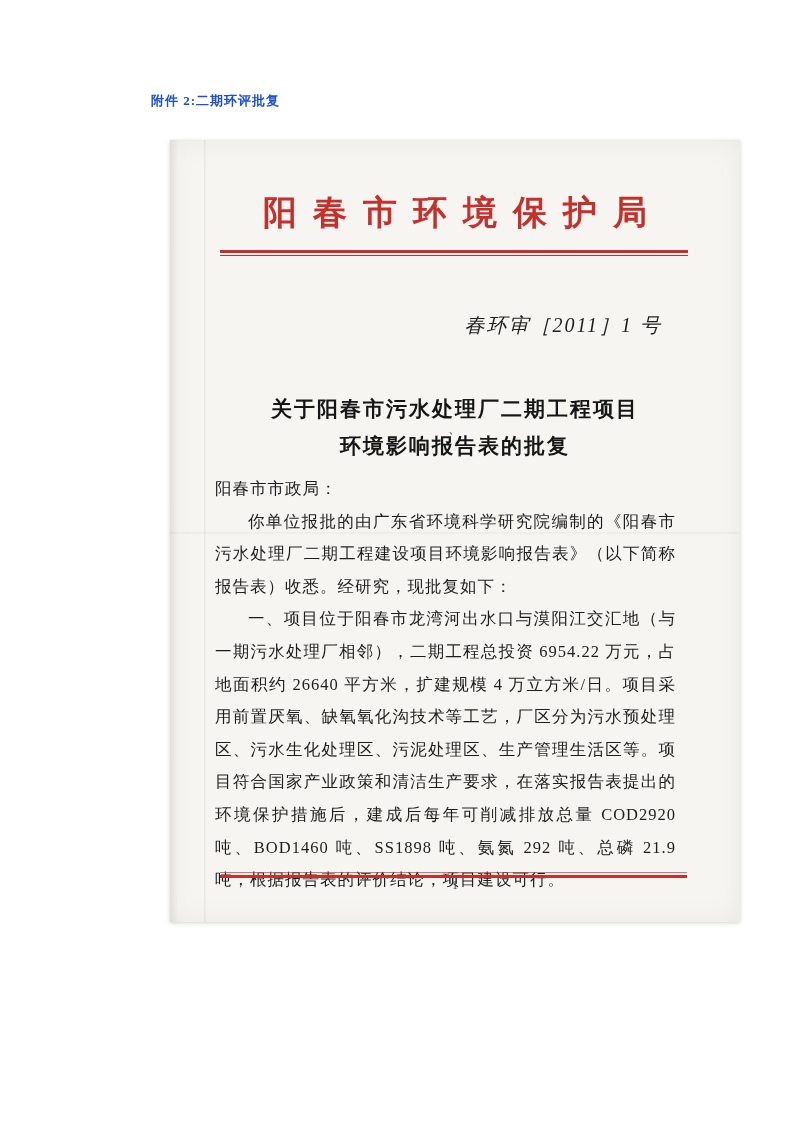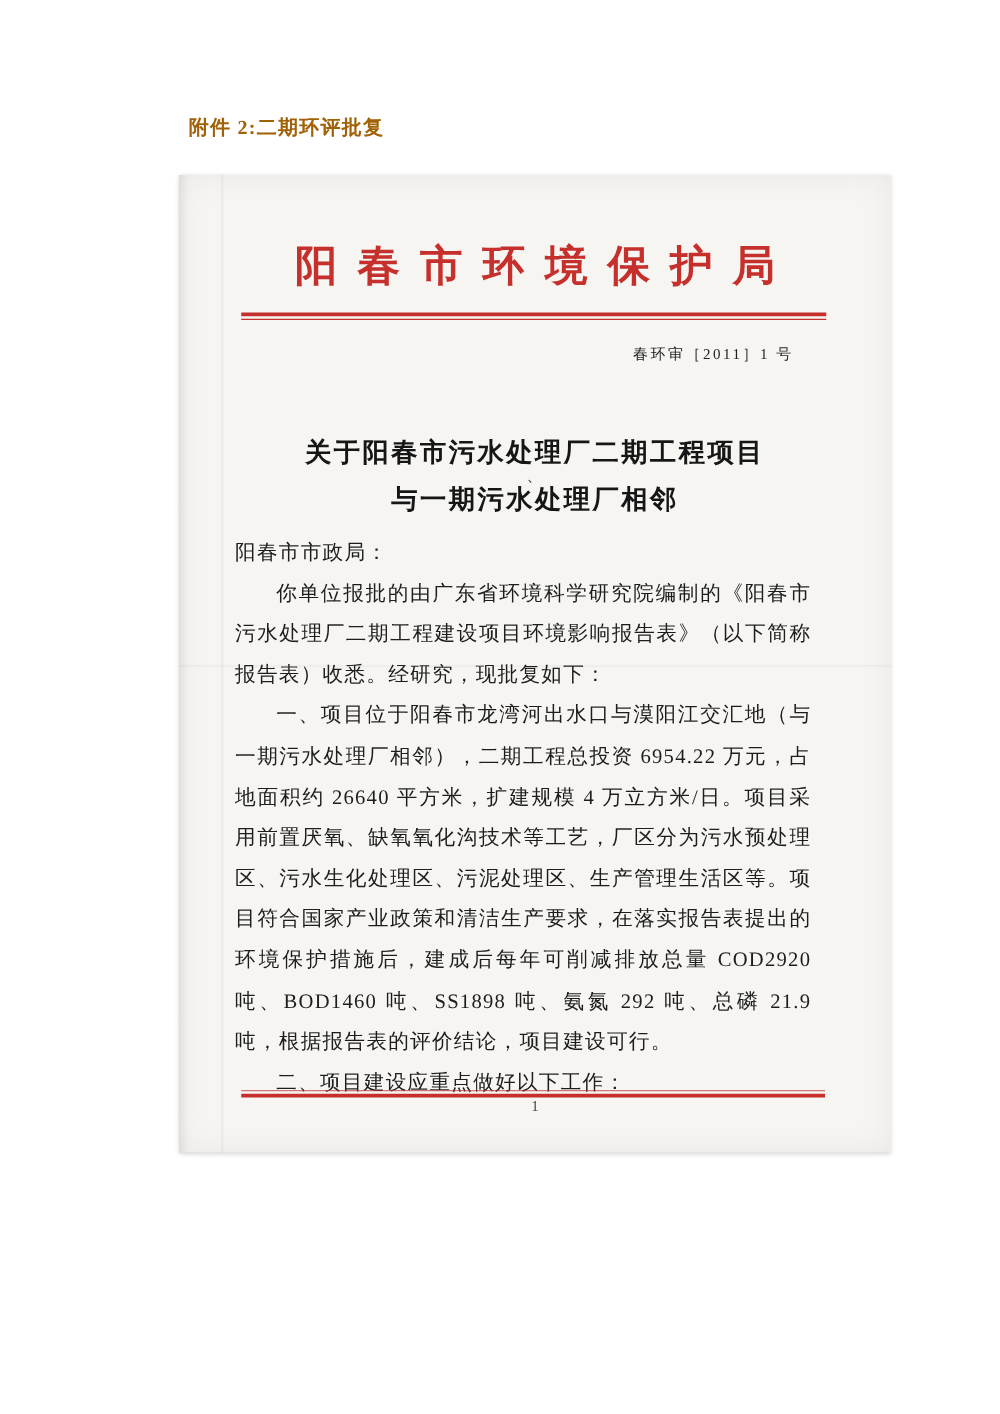--- a/index.html
+++ b/index.html
@@ -7,25 +7,25 @@
     --ink:#2b2b2b;
     --paper:#f6f5f2;
   }
   *{margin:0;padding:0;box-sizing:border-box;}
   html,body{width:800px;height:1131px;background:#ffffff;
     font-family:"Liberation Serif", serif; color:var(--ink);}
   .stage{position:relative;width:800px;height:1131px;overflow:hidden;background:#ffffff;}
 
   .attachment-label{
     position:absolute;left:151px;top:92px;
-    font-size:16px;font-weight:bold;letter-spacing:1px;color:#a16207;
+    font-size:13px;font-weight:bold;letter-spacing:1px;color:#1d4ed8;
   }
 
   .paper{
-    position:absolute;left:143px;top:140px;width:570px;height:782px;
+    position:absolute;left:170px;top:140px;width:570px;height:782px;
     background:var(--paper);
     box-shadow:0 1px 4px rgba(0,0,0,0.18), inset 0 0 24px rgba(120,115,110,0.10);
   }
   
   .paper .crease-v{
     position:absolute;left:34px;top:0;bottom:0;width:2px;
     background:linear-gradient(to right, rgba(90,85,80,0.10), rgba(90,85,80,0.02));
   }
   .paper .crease-h{
     position:absolute;left:0;right:0;top:392px;height:3px;
@@ -45,24 +45,24 @@
     padding-left:16px; 
     font-family:"Liberation Serif", serif;
   }
   .red-rule{
     margin:14px 52px 0 50px;
     border-top:3px solid var(--red);
     border-bottom:1px solid var(--red);
     height:6px;
   }
   .doc-number{
-    margin-top:19px;
+    margin-top:56px;
     text-align:right;
     padding-right:78px;
-    font-size:12px;letter-spacing:2px;color:#1f1f1f;
+    font-size:20px;letter-spacing:2px;color:#1f1f1f;font-style:italic;
   }
   .doc-title{
     margin-top:52px;
     text-align:center;
     font-weight:bold;font-size:21px;line-height:37px;letter-spacing:2px;
     color:#161616;
   }
   .scan-artifact{
     display:block;text-align:center;
     font-size:11px;line-height:2px;color:#3a3a3a;opacity:.8;
@@ -100,27 +100,26 @@
 
     <div class="agency-title">阳春市环境保护局</div>
 
     <div class="red-rule"></div>
 
     <div class="doc-number">春环审［2011］1 号</div>
 
     <div class="doc-title">
       <div>关于阳春市污水处理厂二期工程项目</div>
       <span class="scan-artifact">、</span>
-      <div>与一期污水处理厂相邻</div>
+      <div>环境影响报告表的批复</div>
     </div>
 
     <div class="body-text">
       <p>阳春市市政局：</p>
       <p class="indent">你单位报批的由广东省环境科学研究院编制的《阳春市污水处理厂二期工程建设项目环境影响报告表》（以下简称报告表）收悉。经研究，现批复如下：</p>
       <p class="indent">一、项目位于阳春市龙湾河出水口与漠阳江交汇地（与一期污水处理厂相邻），二期工程总投资 6954.22 万元，占地面积约 26640 平方米，扩建规模 4 万立方米/日。项目采用前置厌氧、缺氧氧化沟技术等工艺，厂区分为污水预处理区、污水生化处理区、污泥处理区、生产管理生活区等。项目符合国家产业政策和清洁生产要求，在落实报告表提出的环境保护措施后，建成后每年可削减排放总量 COD2920 吨、BOD1460 吨、SS1898 吨、氨氮 292 吨、总磷 21.9 吨，根据报告表的评价结论，项目建设可行。</p>
-      <p class="indent">二、项目建设应重点做好以下工作：</p>
     </div>
 
     <div class="footer-rule"></div>
     <div class="page-number">1</div>
   </div>
 
 </div>
 
 </body></html>

